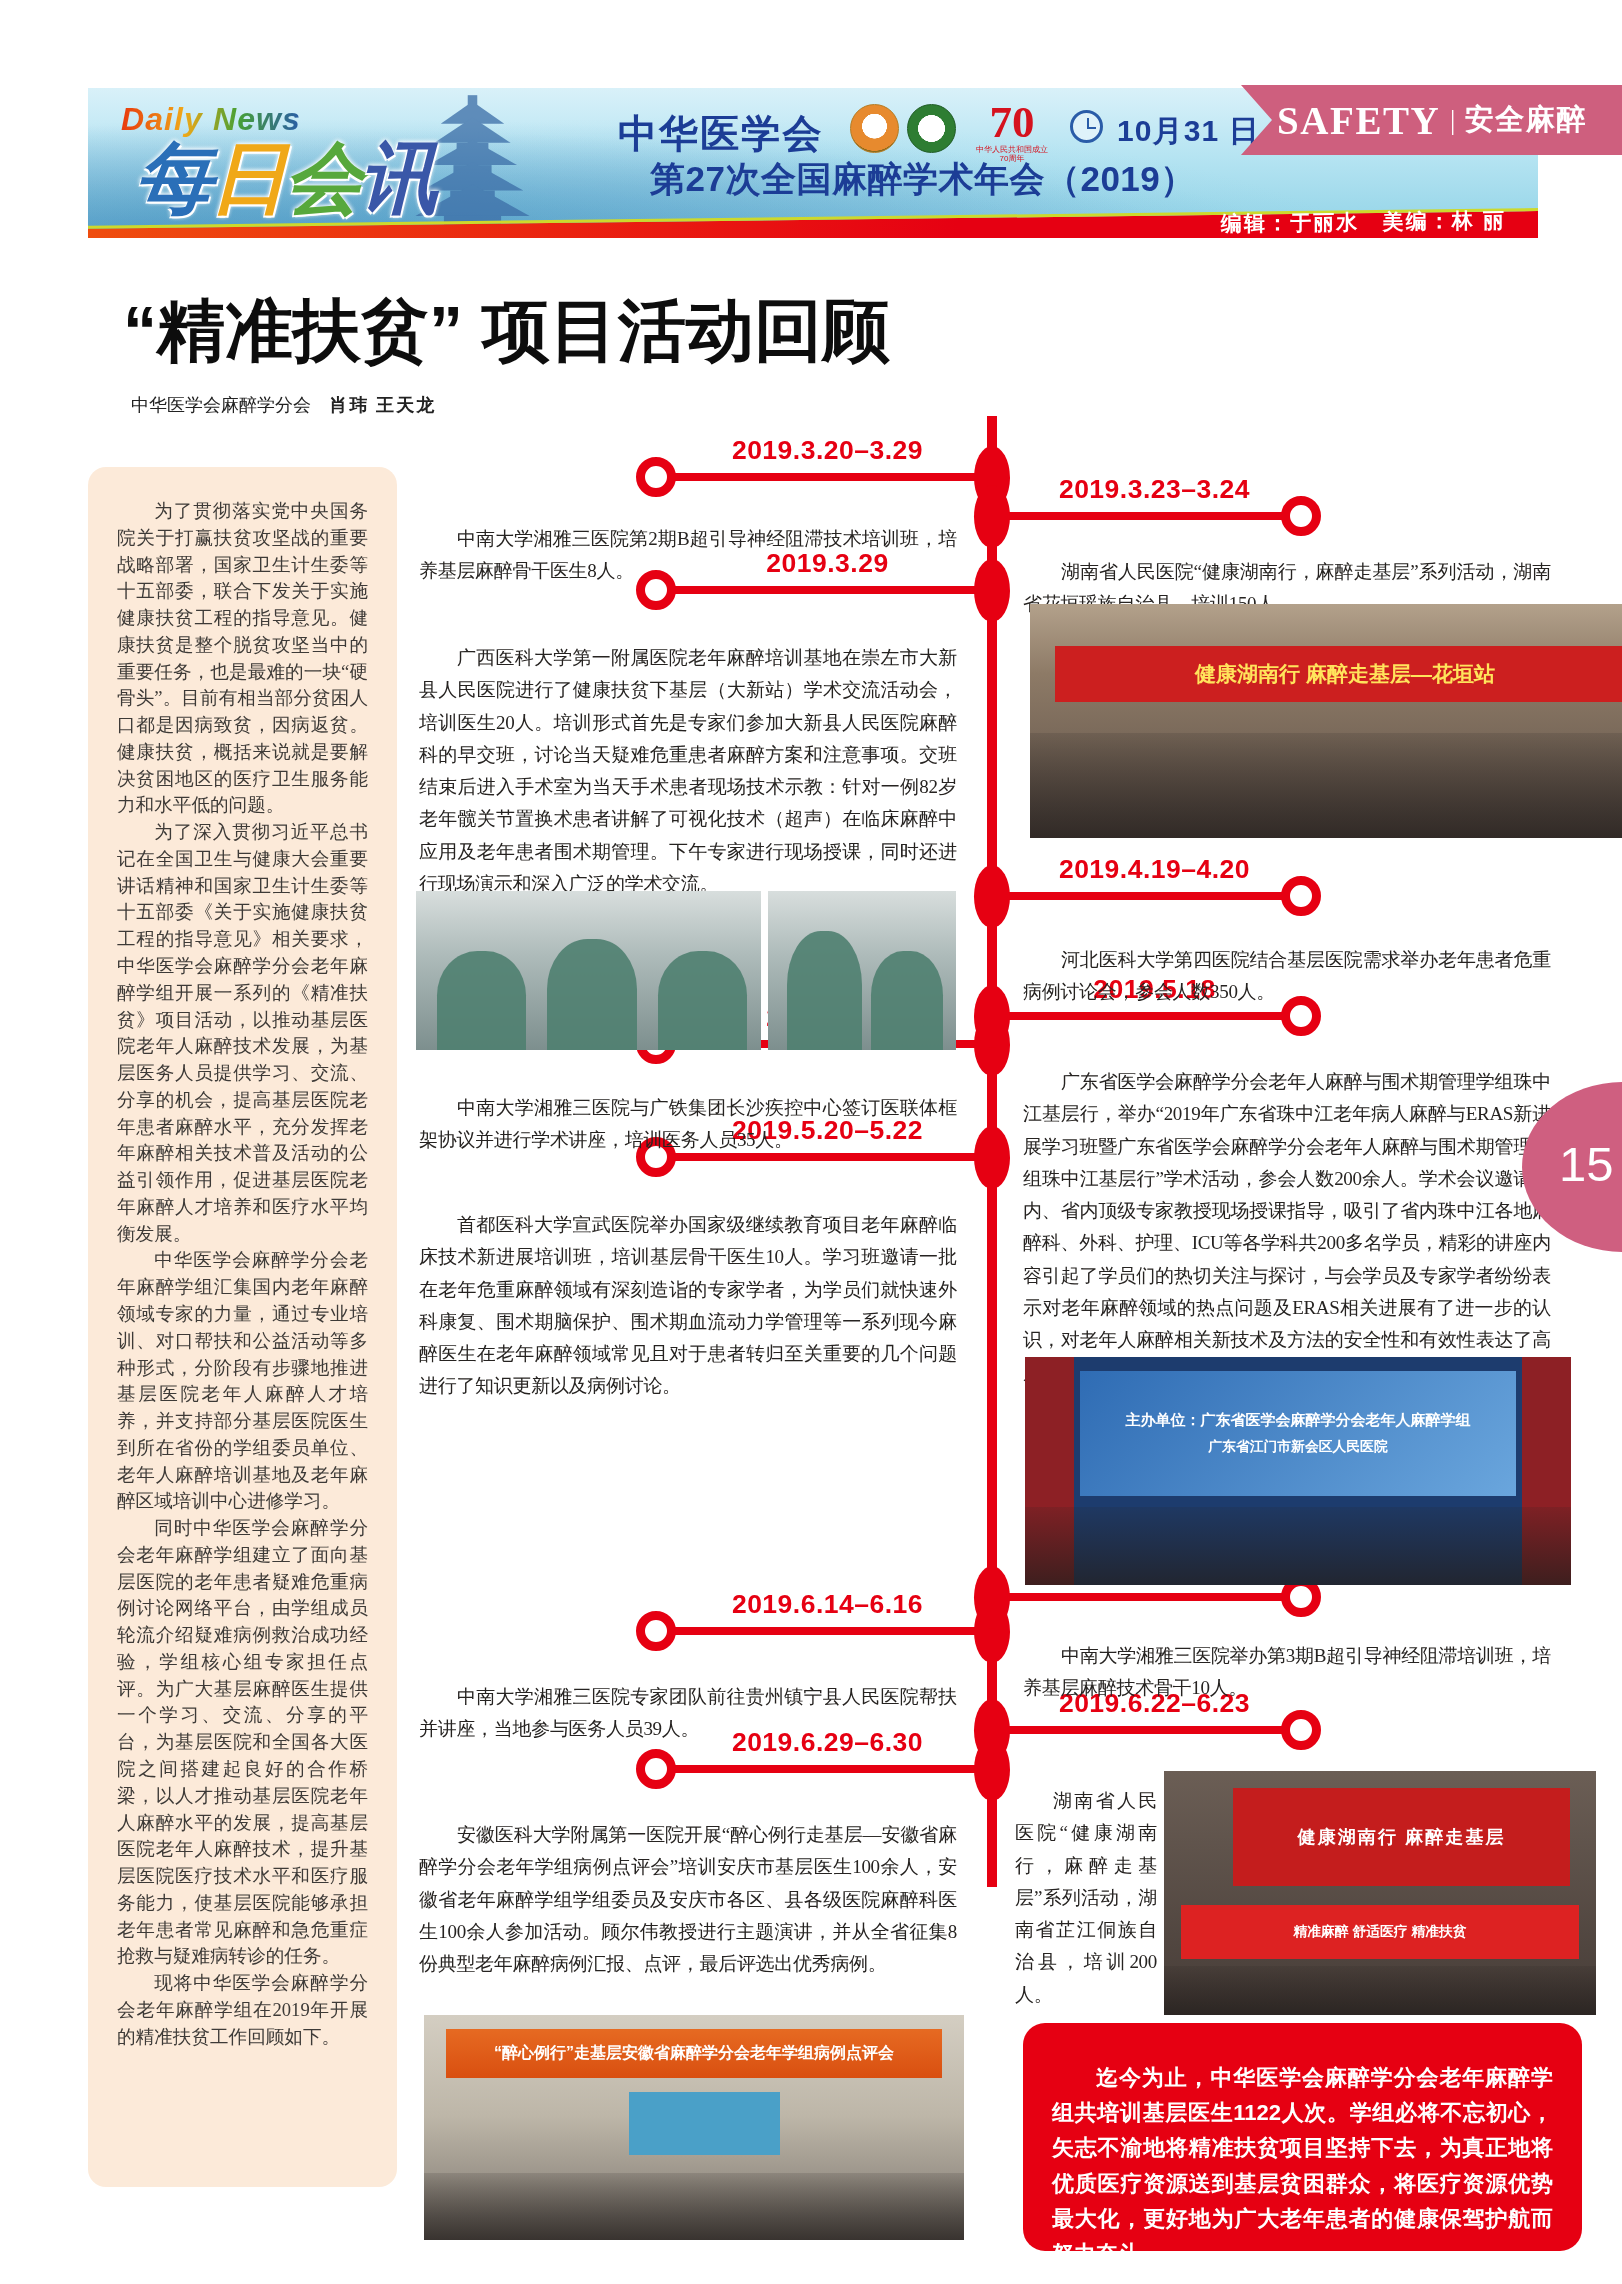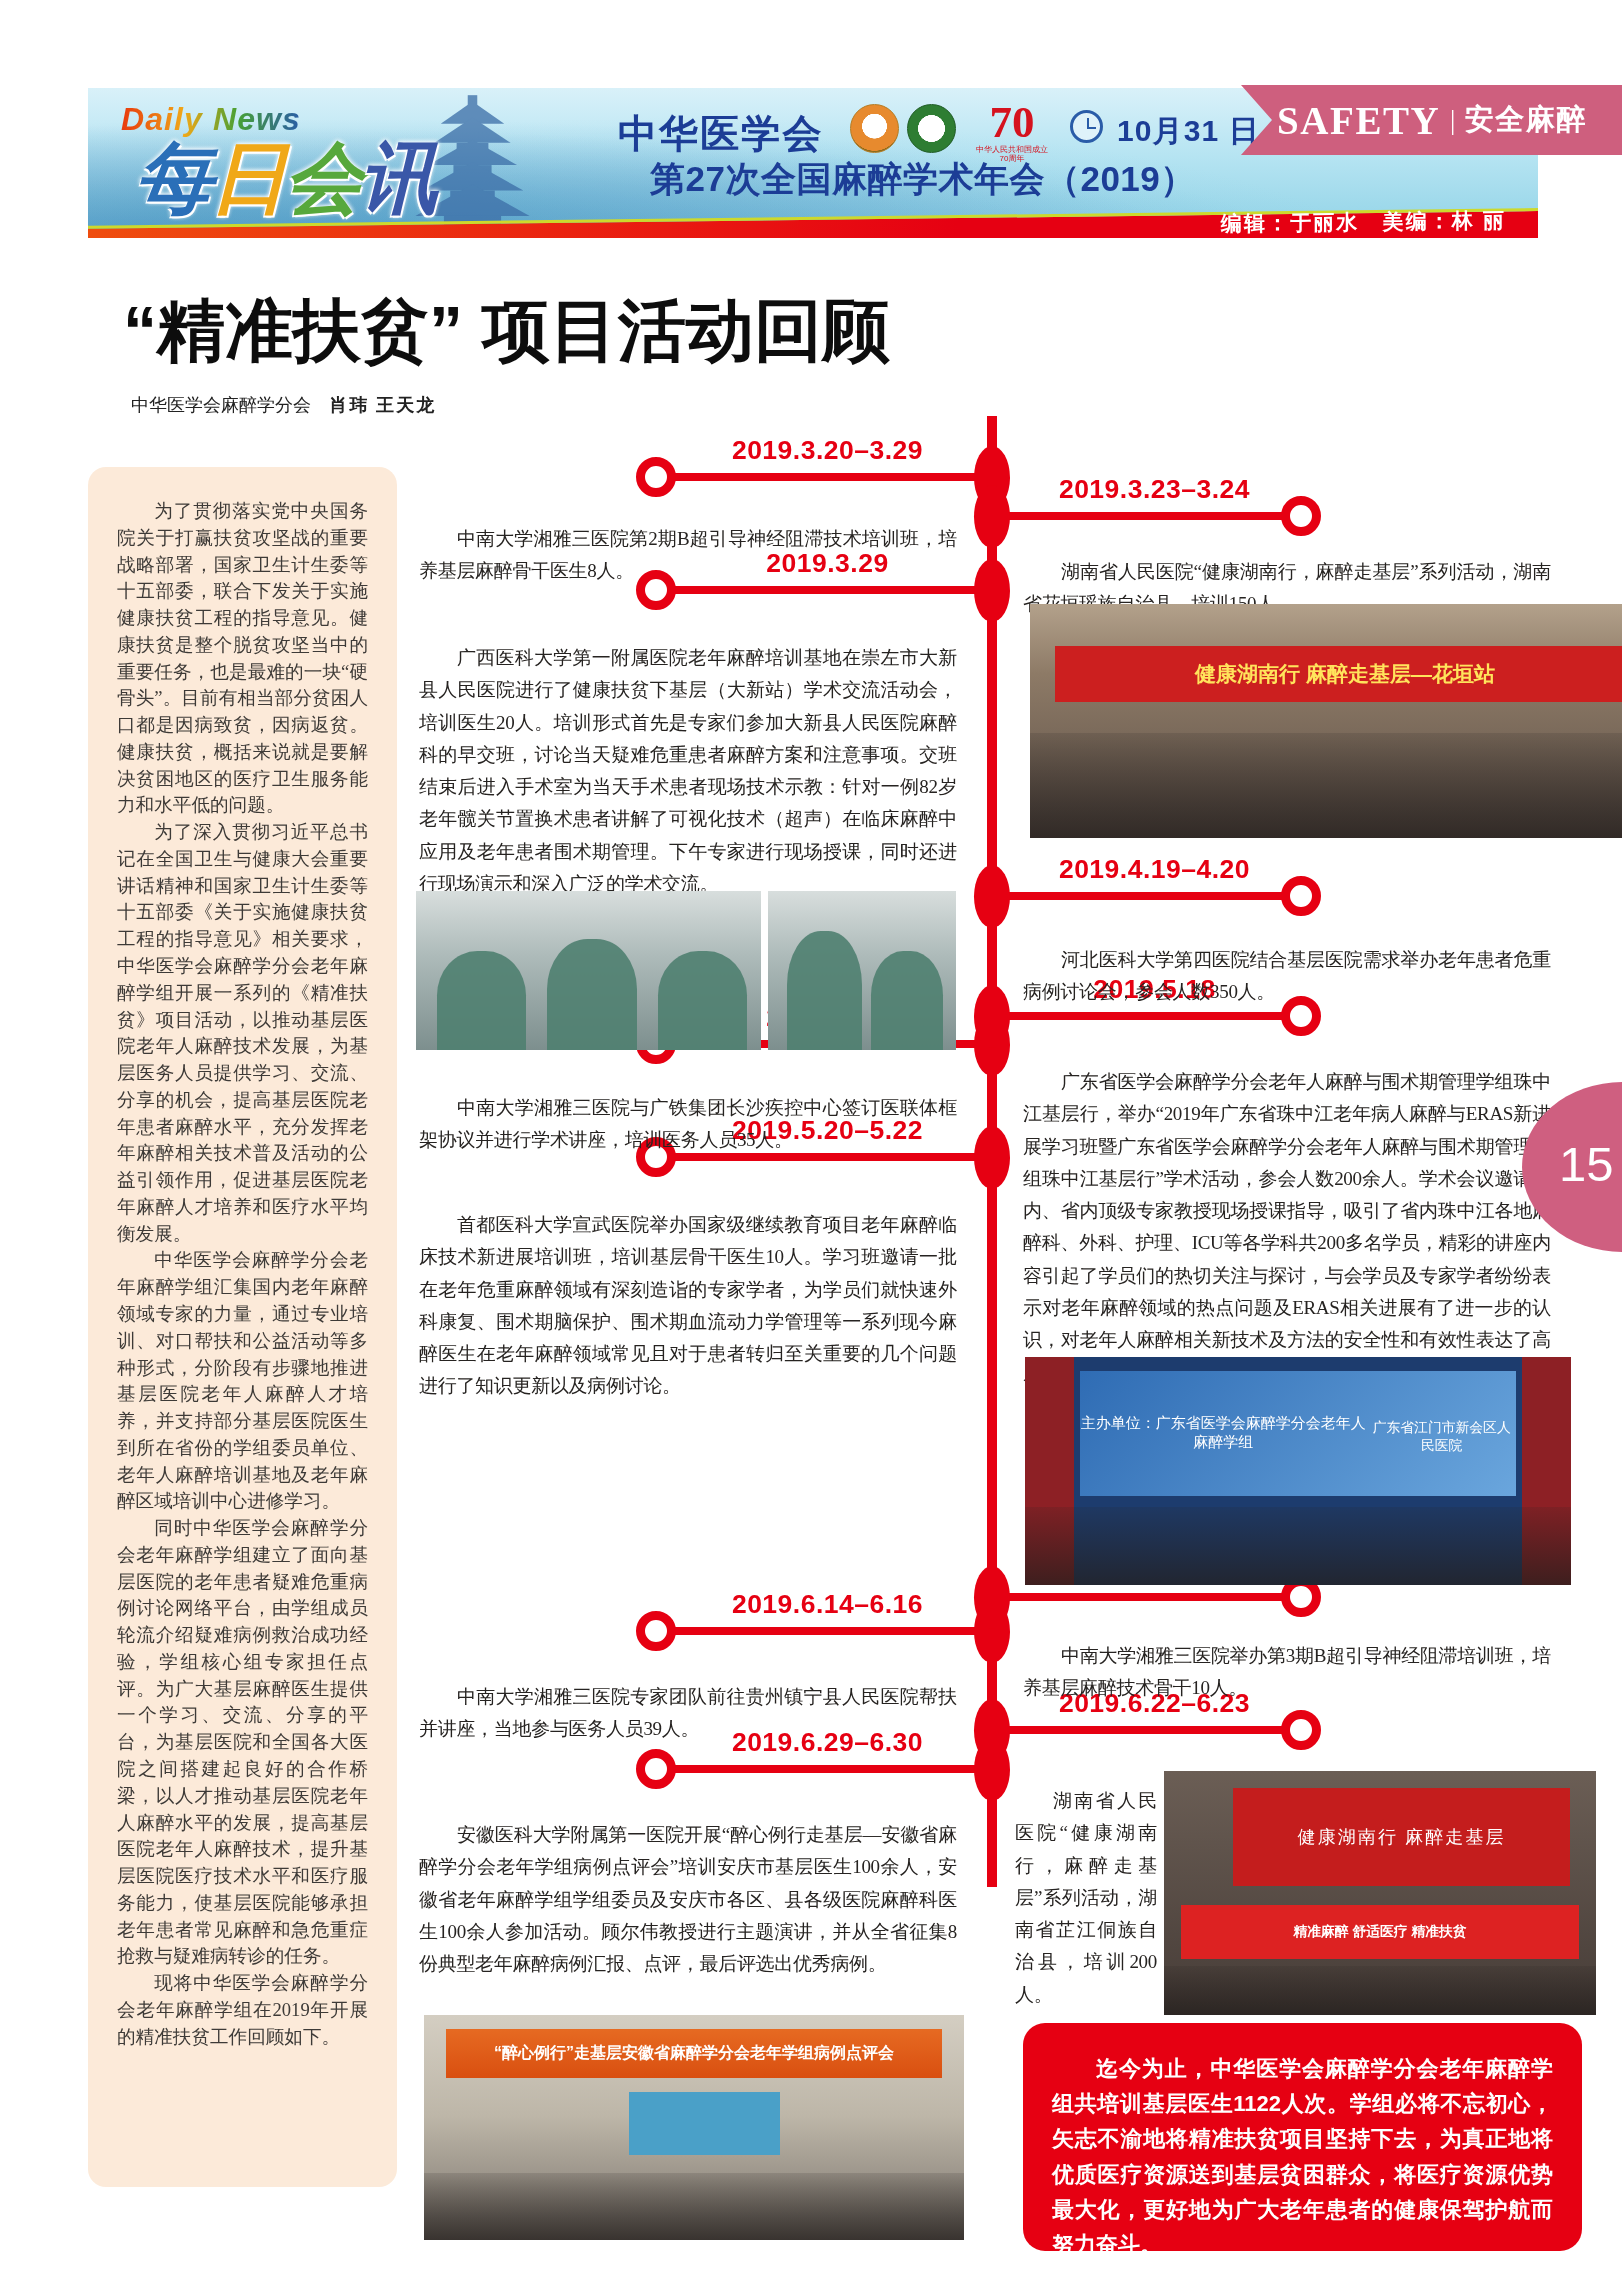--- a/index.html
+++ b/index.html
@@ -88,26 +88,26 @@
   .tl-text.col-r{left:1023px;width:528px;}
 
   
   .photo{position:absolute;overflow:hidden;background:#9aa5a5;}
   .photo .banner{position:absolute;left:4%;right:4%;display:flex;align-items:center;justify-content:center;
            text-align:center;font-family:"Liberation Sans",sans-serif;font-weight:700;}
   .crowd{position:absolute;left:0;right:0;bottom:0;
          background:linear-gradient(180deg,rgba(40,35,33,.15),rgba(35,30,28,.75));}
   .or-photo{background:linear-gradient(180deg,#d8dedd 0%,#aebbba 40%,#7d8f8e 100%);}
   .or-photo .fig{position:absolute;bottom:0;width:26%;height:62%;border-radius:45% 45% 0 0;background:#4f8070;opacity:.9;}
-  .screen{position:absolute;display:flex;flex-direction:row;align-items:center;justify-content:center;
-          text-align:center;color:#fff;font-family:"Liberation Sans",sans-serif;font-weight:400;}
+  .screen{position:absolute;display:flex;flex-direction:column;align-items:center;justify-content:center;
+          text-align:center;color:#fff;font-family:"Liberation Sans",sans-serif;font-weight:700;}
 
   
   .summary-box{position:absolute;left:1023px;top:2023px;width:559px;height:228px;background:#e60012;
-          border-radius:22px;padding:28px 29px;}
+          border-radius:22px;padding:37px 29px;}
   .summary-box p{margin:0;color:#fff;font-family:"Liberation Sans",sans-serif;font-weight:700;
           font-size:22px;line-height:1.6;text-align:justify;text-indent:2em;}
 
   
   .page-bubble{position:absolute;left:1522px;top:1082px;width:201px;height:170px;border-radius:50%;
           background:#cf5f80;}
   .page-bubble span{position:absolute;left:37px;top:54px;color:#fff;font-family:"Liberation Sans",sans-serif;
           font-size:49px;font-weight:400;}
 </style>
 </head>

